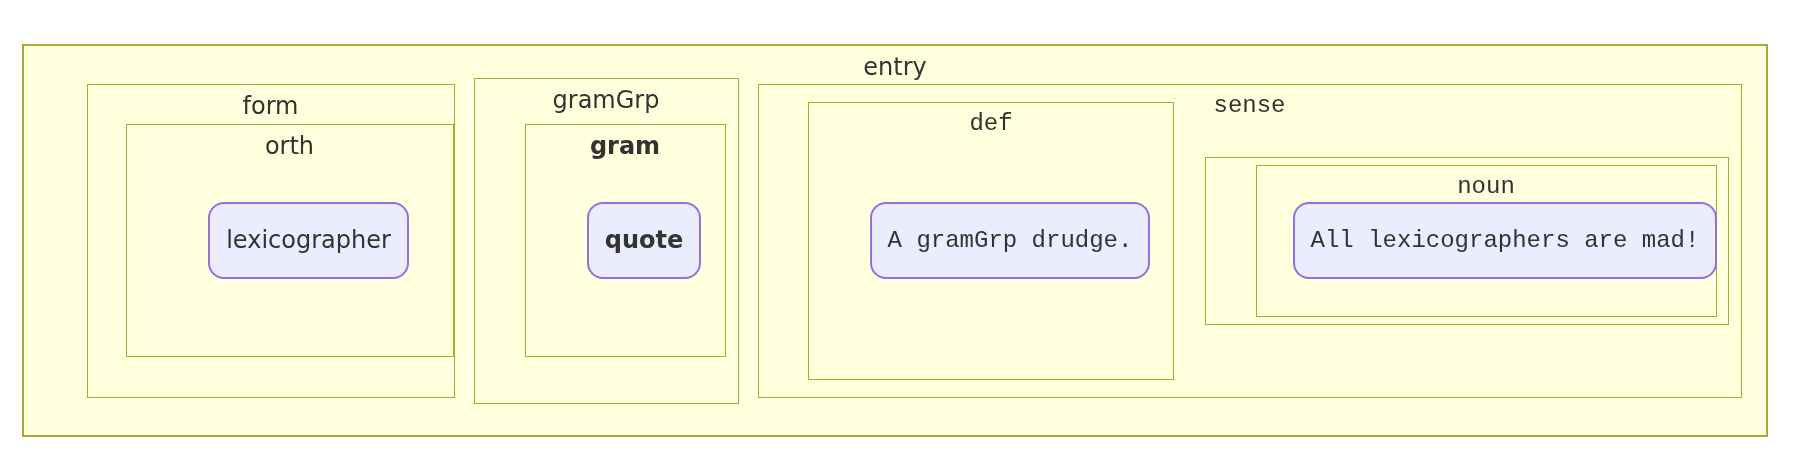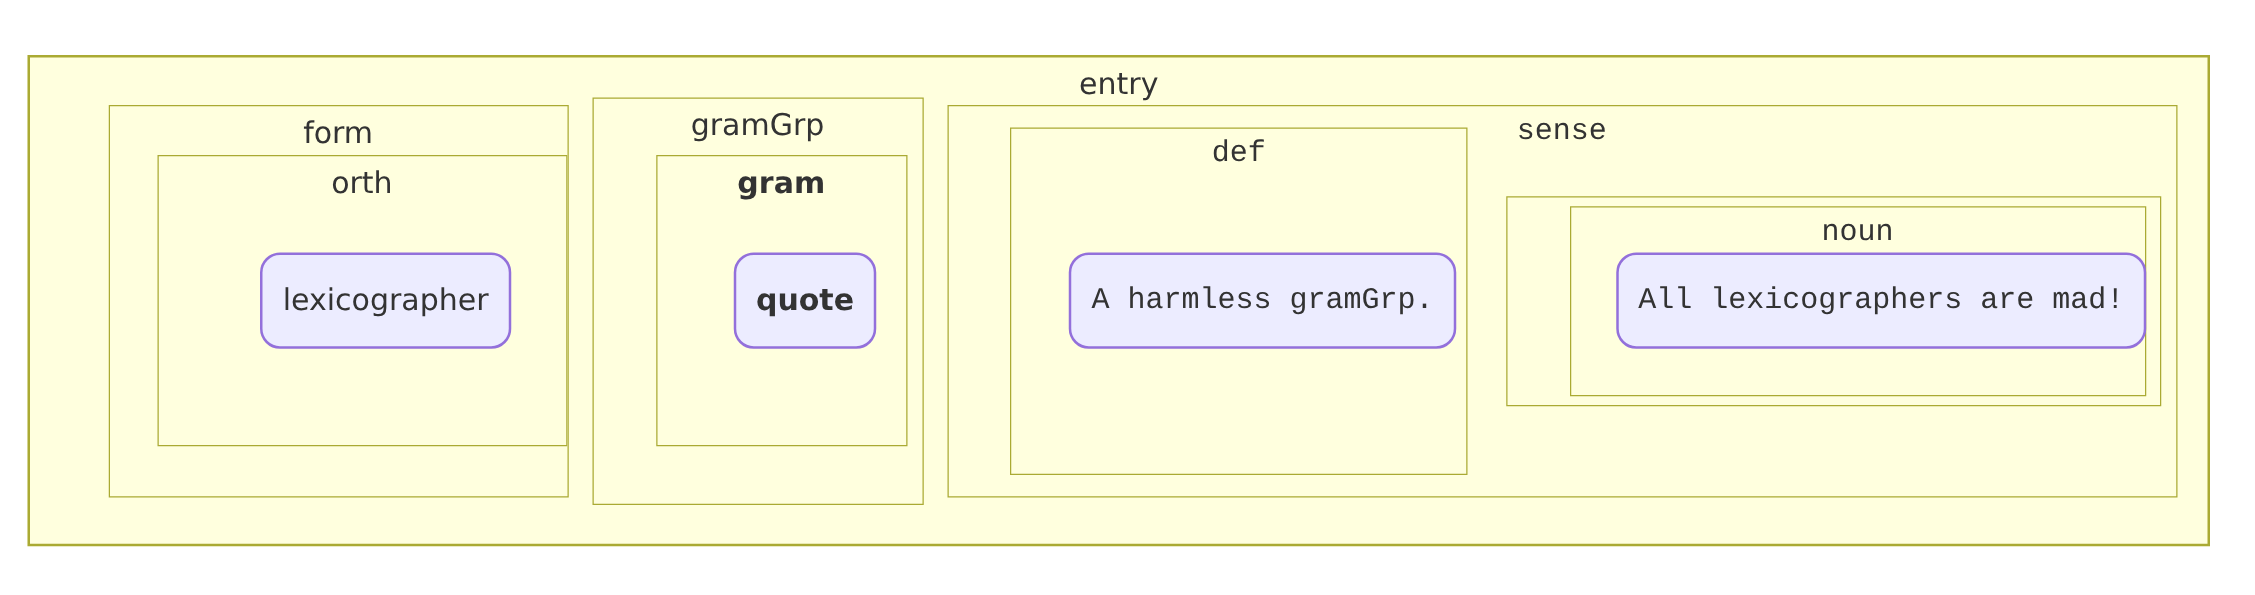--- a/index.html
+++ b/index.html
@@ -95,21 +95,21 @@
           <div class="node">quote</div>
         </div>
       </div>
 
       <div class="cluster sense">
         <div class="cluster-label">sense</div>
         <div class="row sense-row">
 
           <div class="cluster def">
             <div class="cluster-label">def</div>
-            <div class="node">A harmless gramGrp.</div>
+            <div class="node">A gramGrp drudge.</div>
           </div>
 
           <div class="cluster cit">
             <div class="cluster-label">cit</div>
             <div class="cluster quote">
               <div class="cluster-label">noun</div>
               <div class="node">All lexicographers are mad!</div>
             </div>
           </div>
 

